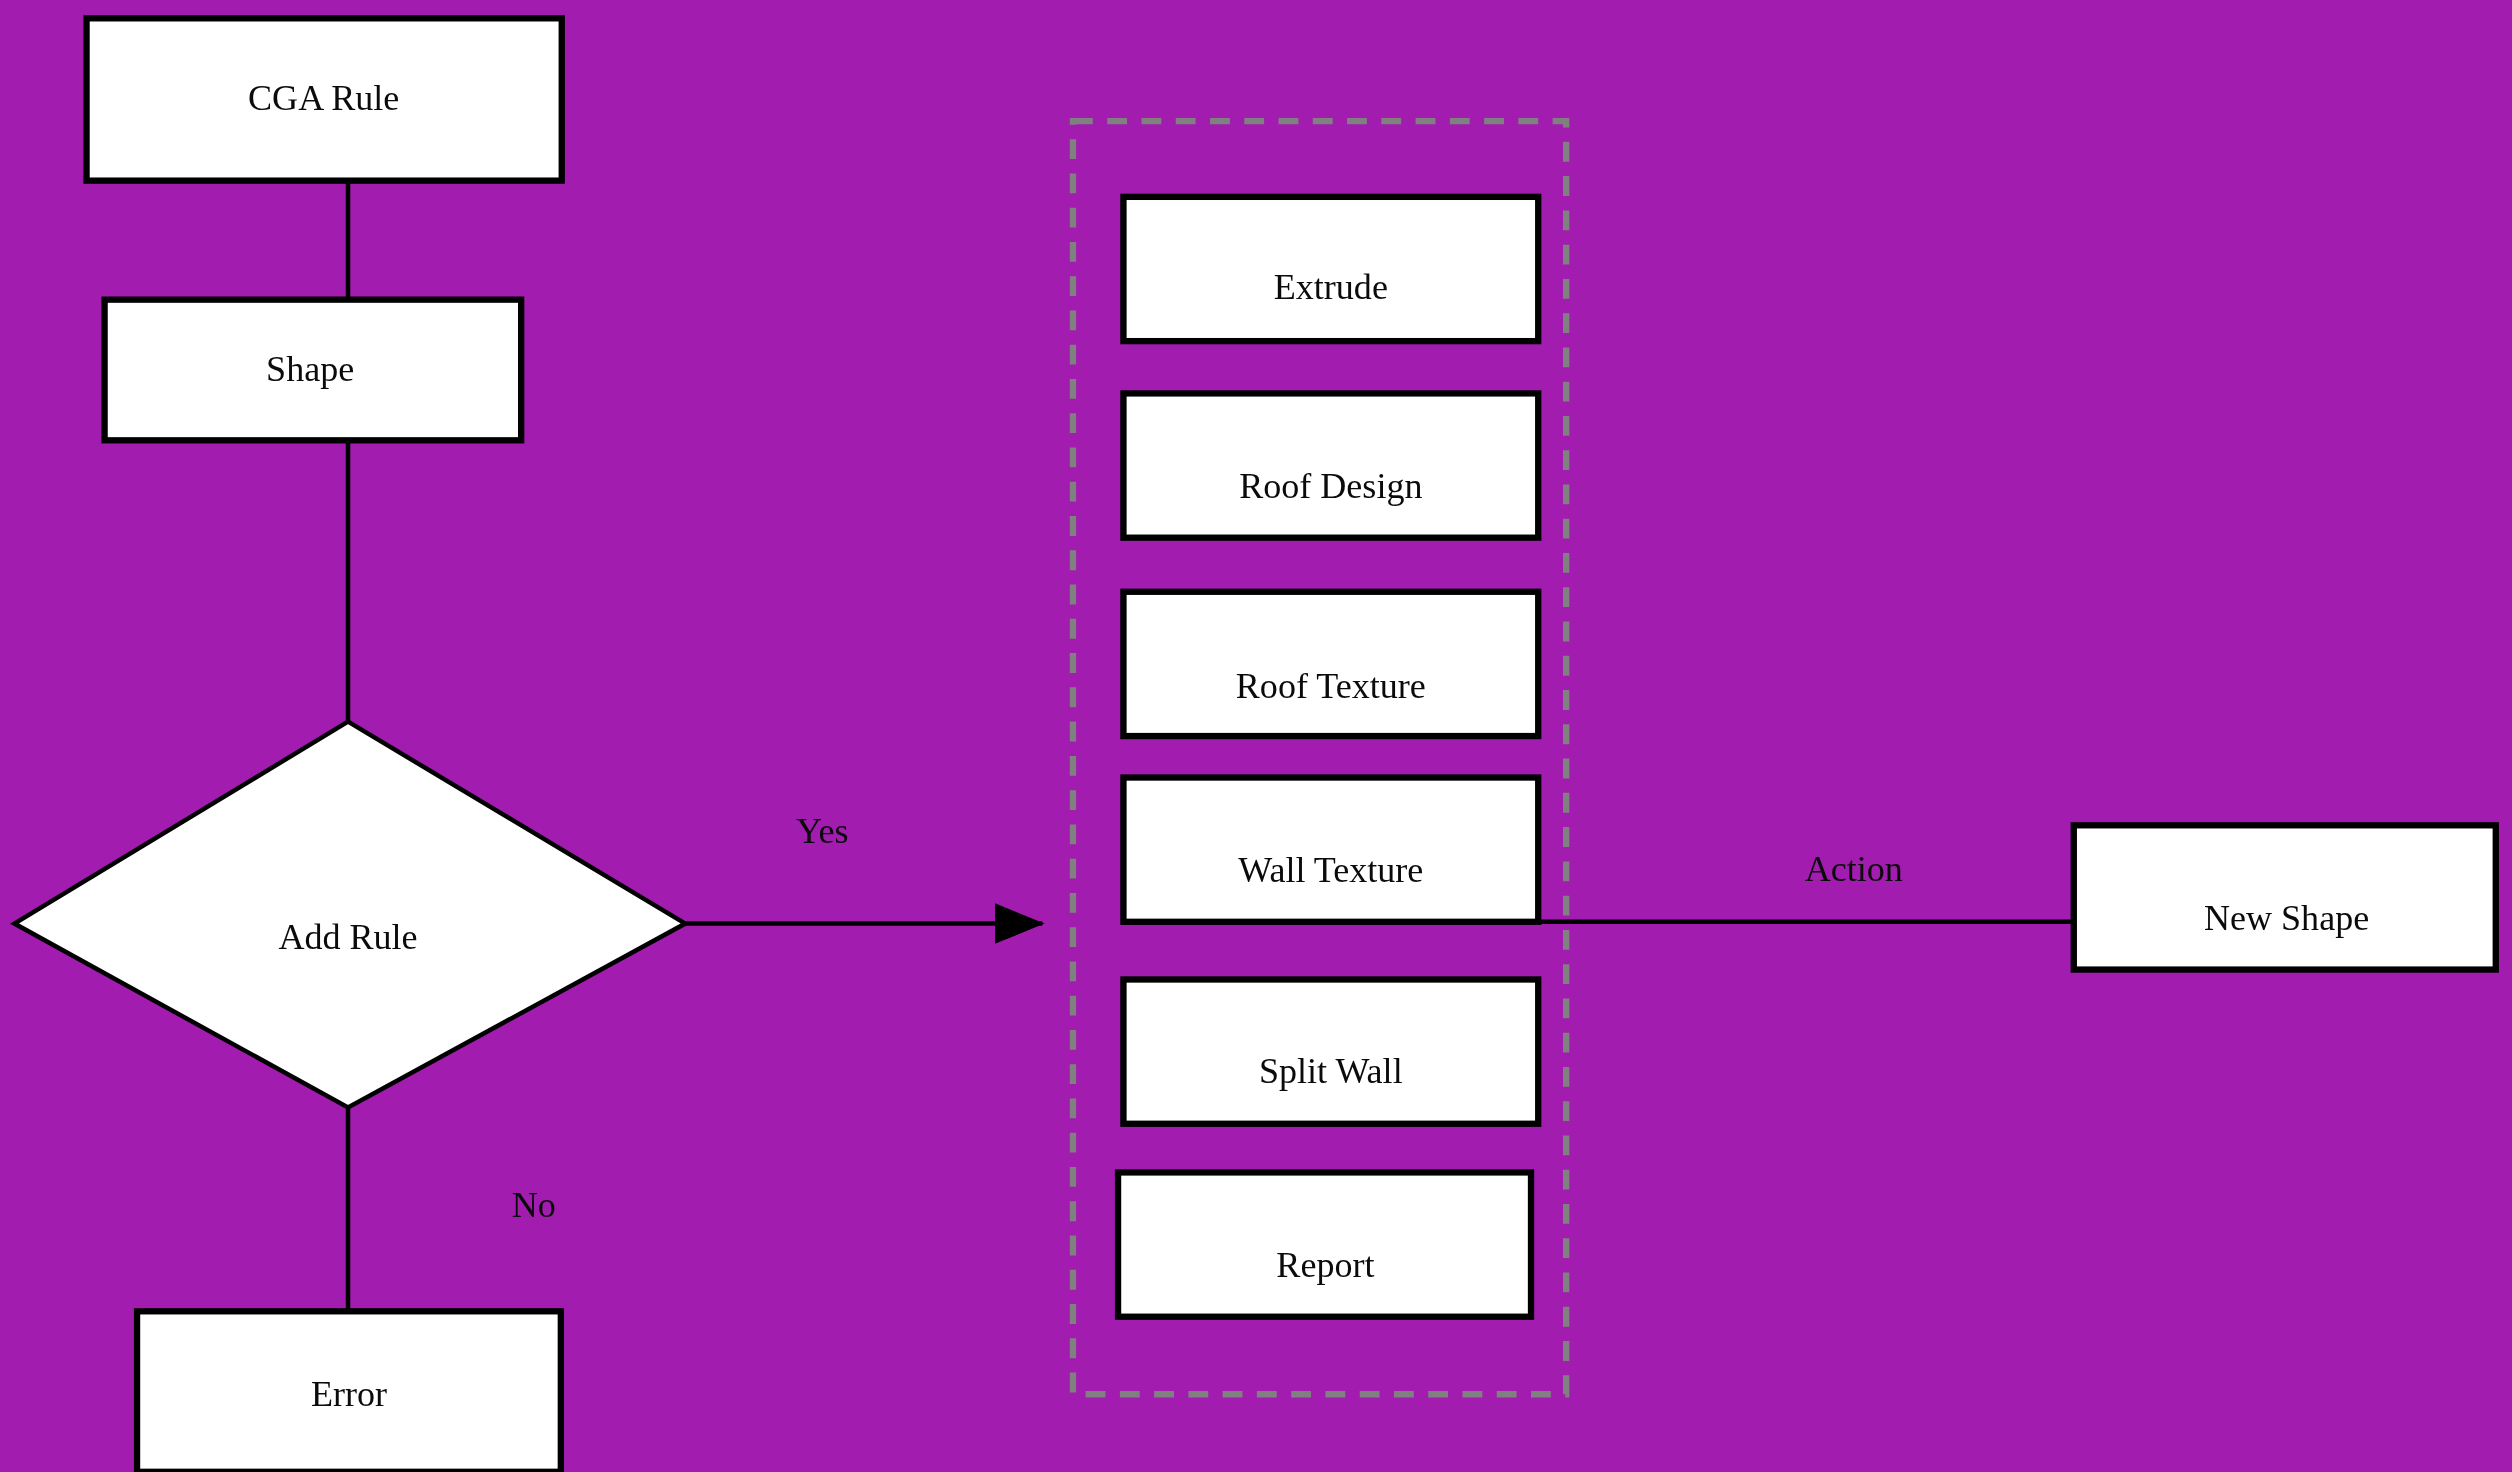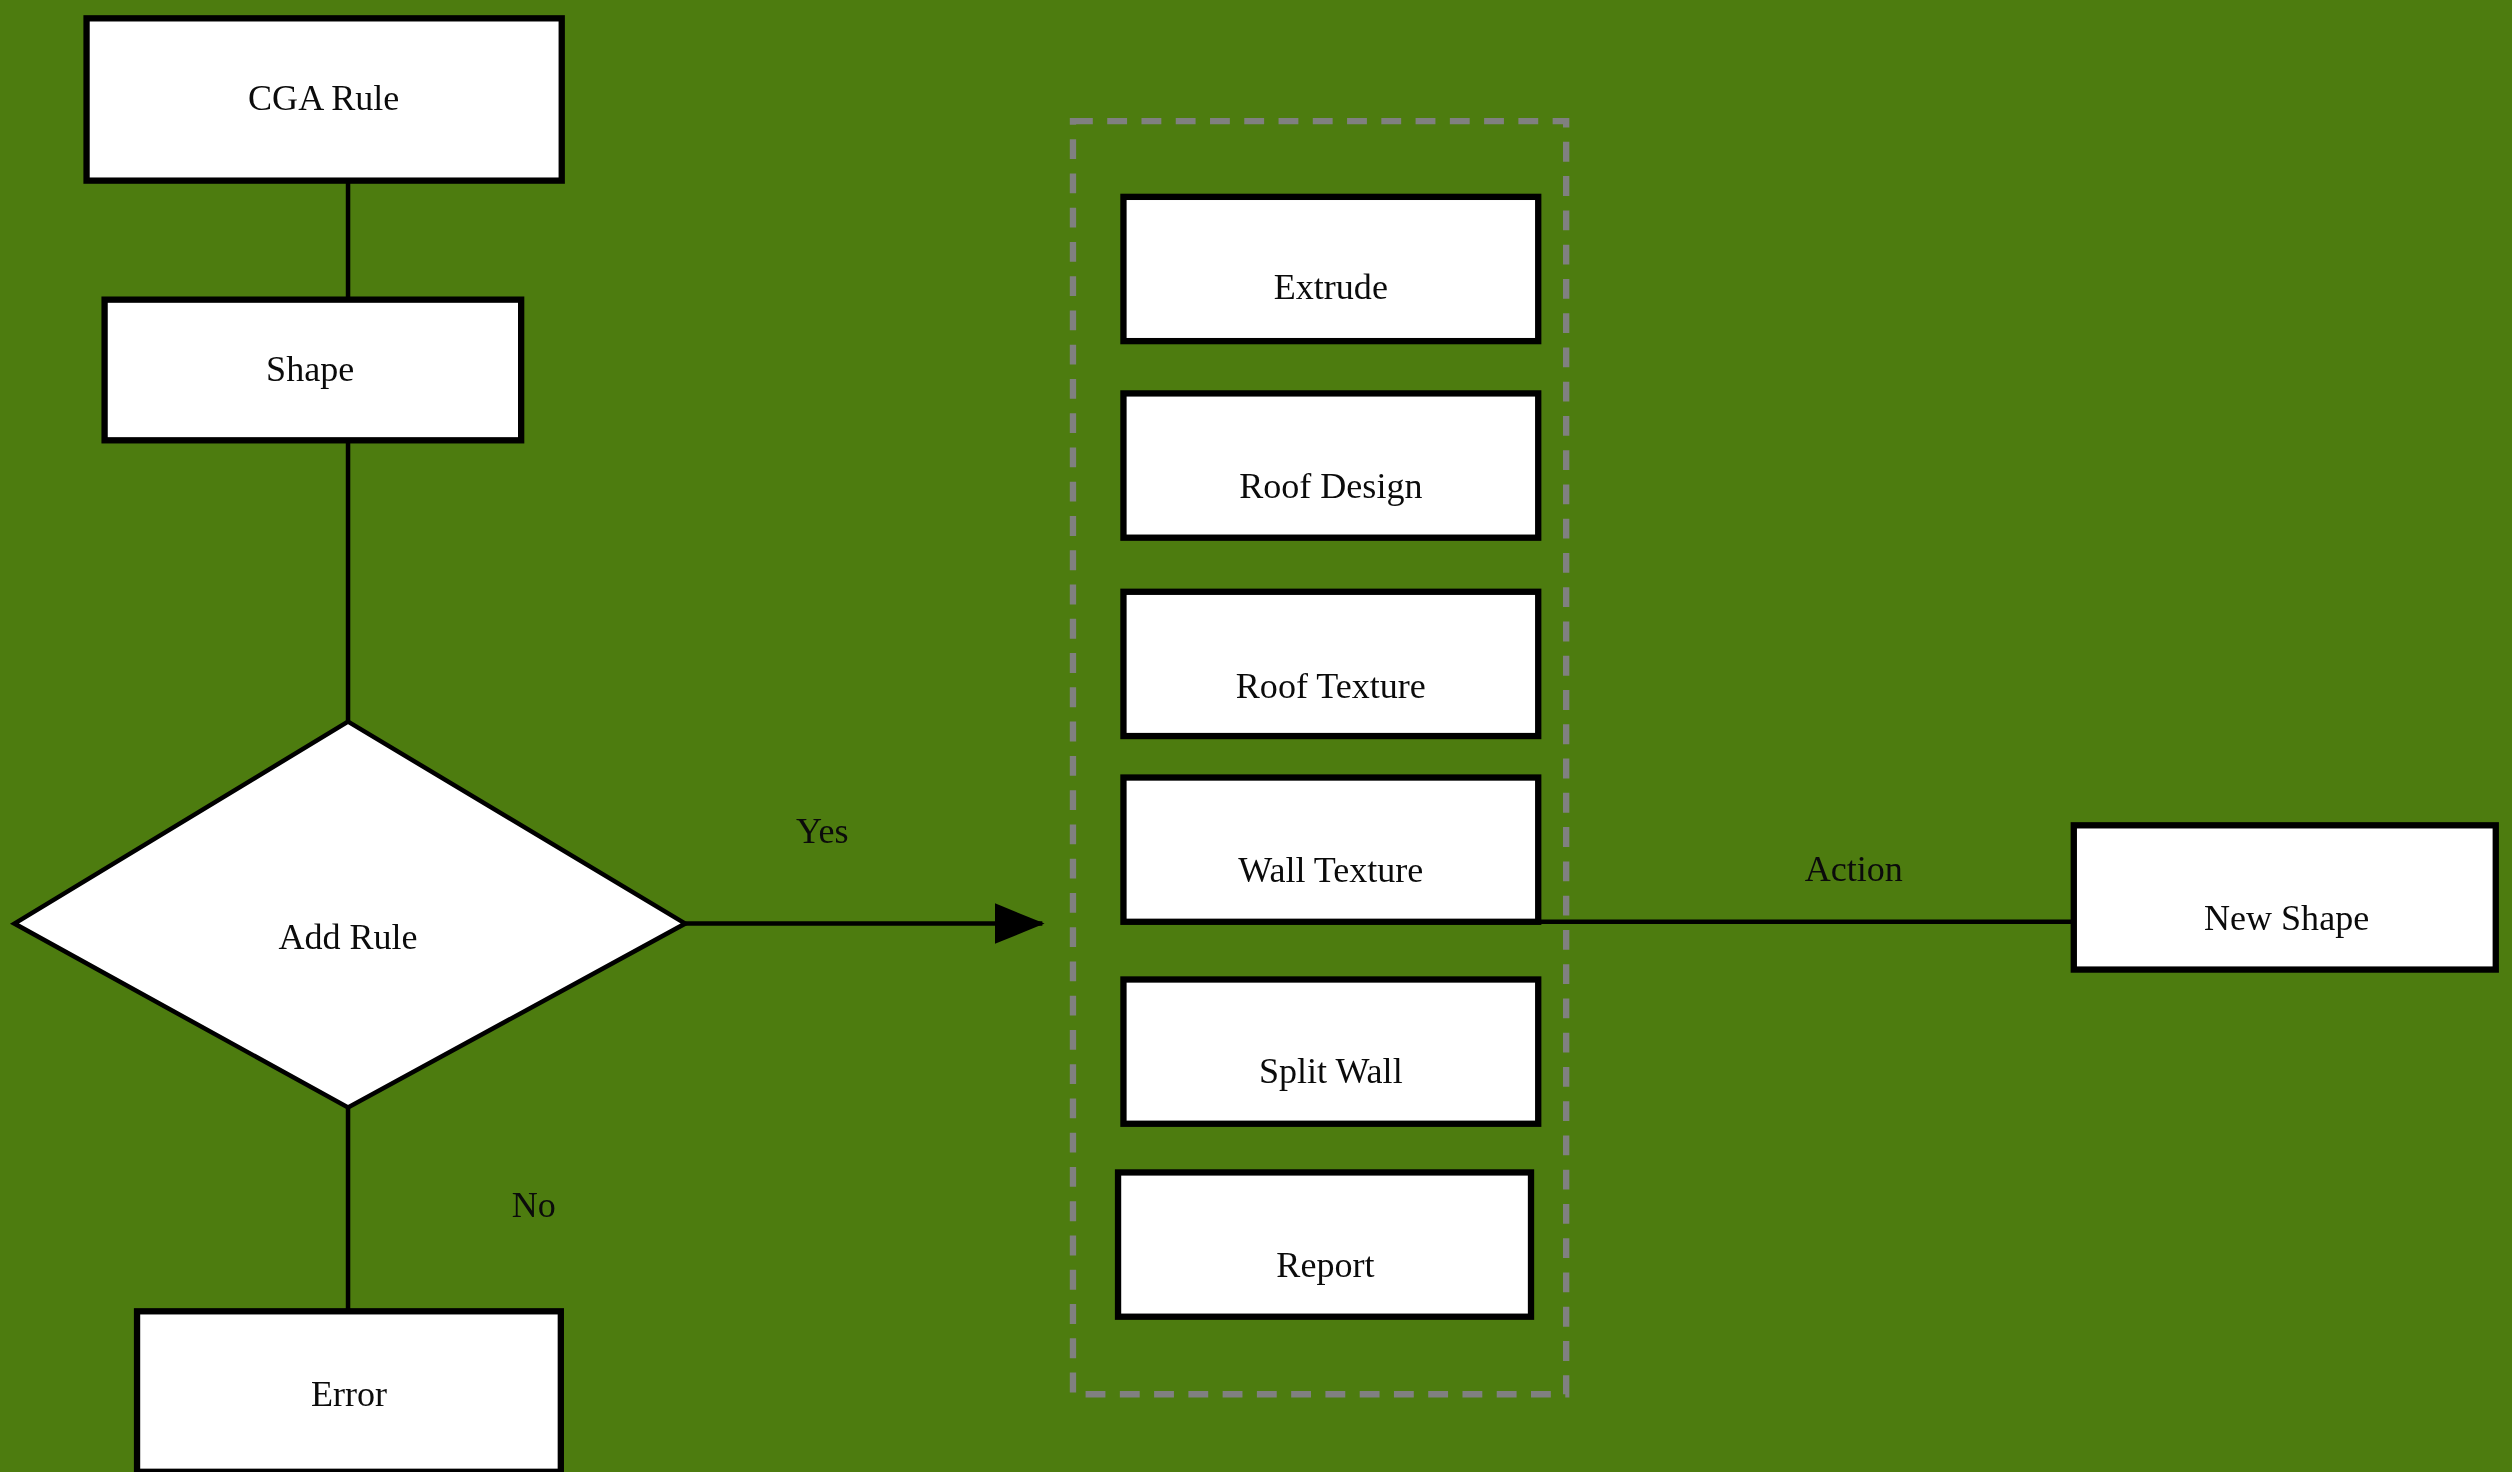--- a/index.html
+++ b/index.html
@@ -11,21 +11,21 @@
   body {
     width: 2512px;
     height: 1473px;
     overflow: hidden;
     font-family: "Liberation Serif", "DejaVu Serif", serif;
   }
   #diagram-root {
     position: relative;
     width: 2512px;
     height: 1473px;
-    background: #4d7c0f;
+    background: #a21caf;
   }
   svg.flow-canvas {
     position: absolute;
     top: 0;
     left: 0;
     width: 2512px;
     height: 1473px;
     display: block;
   }
   .node-box {

